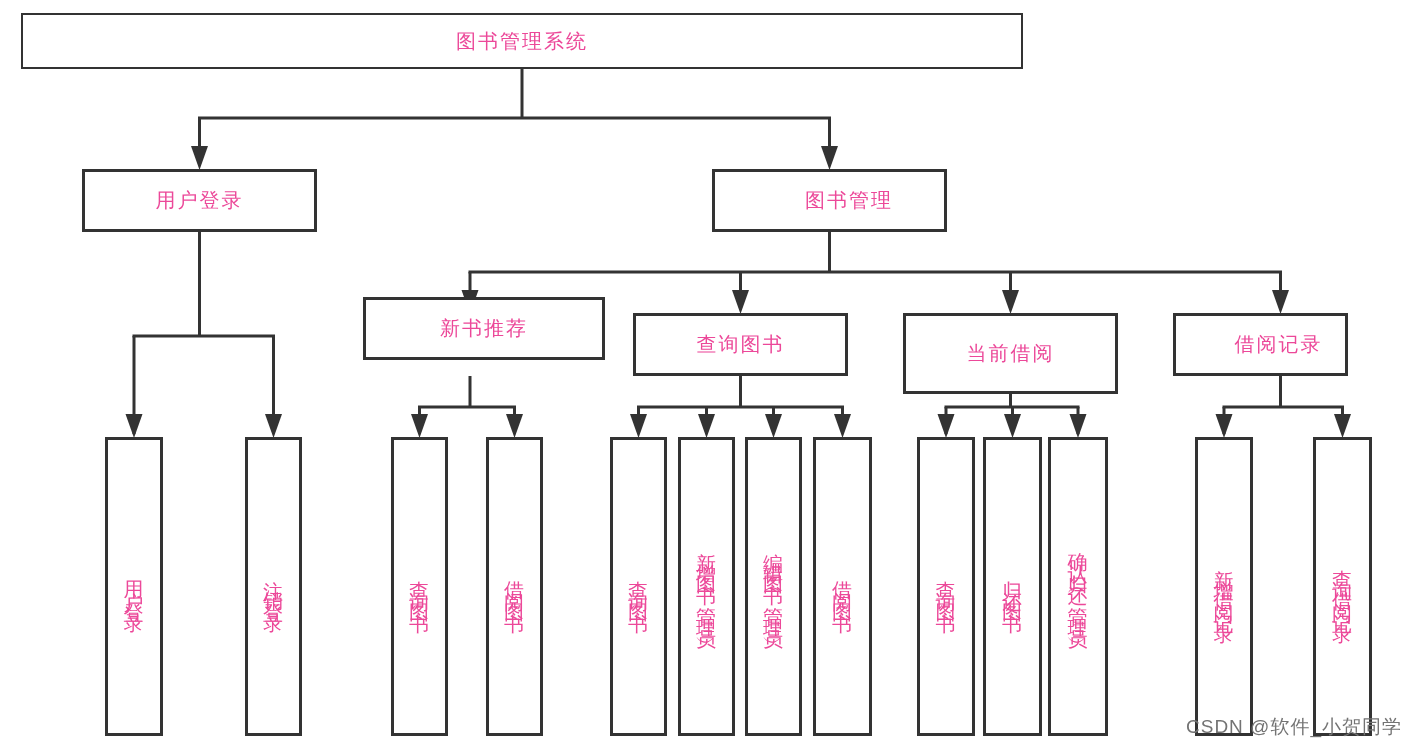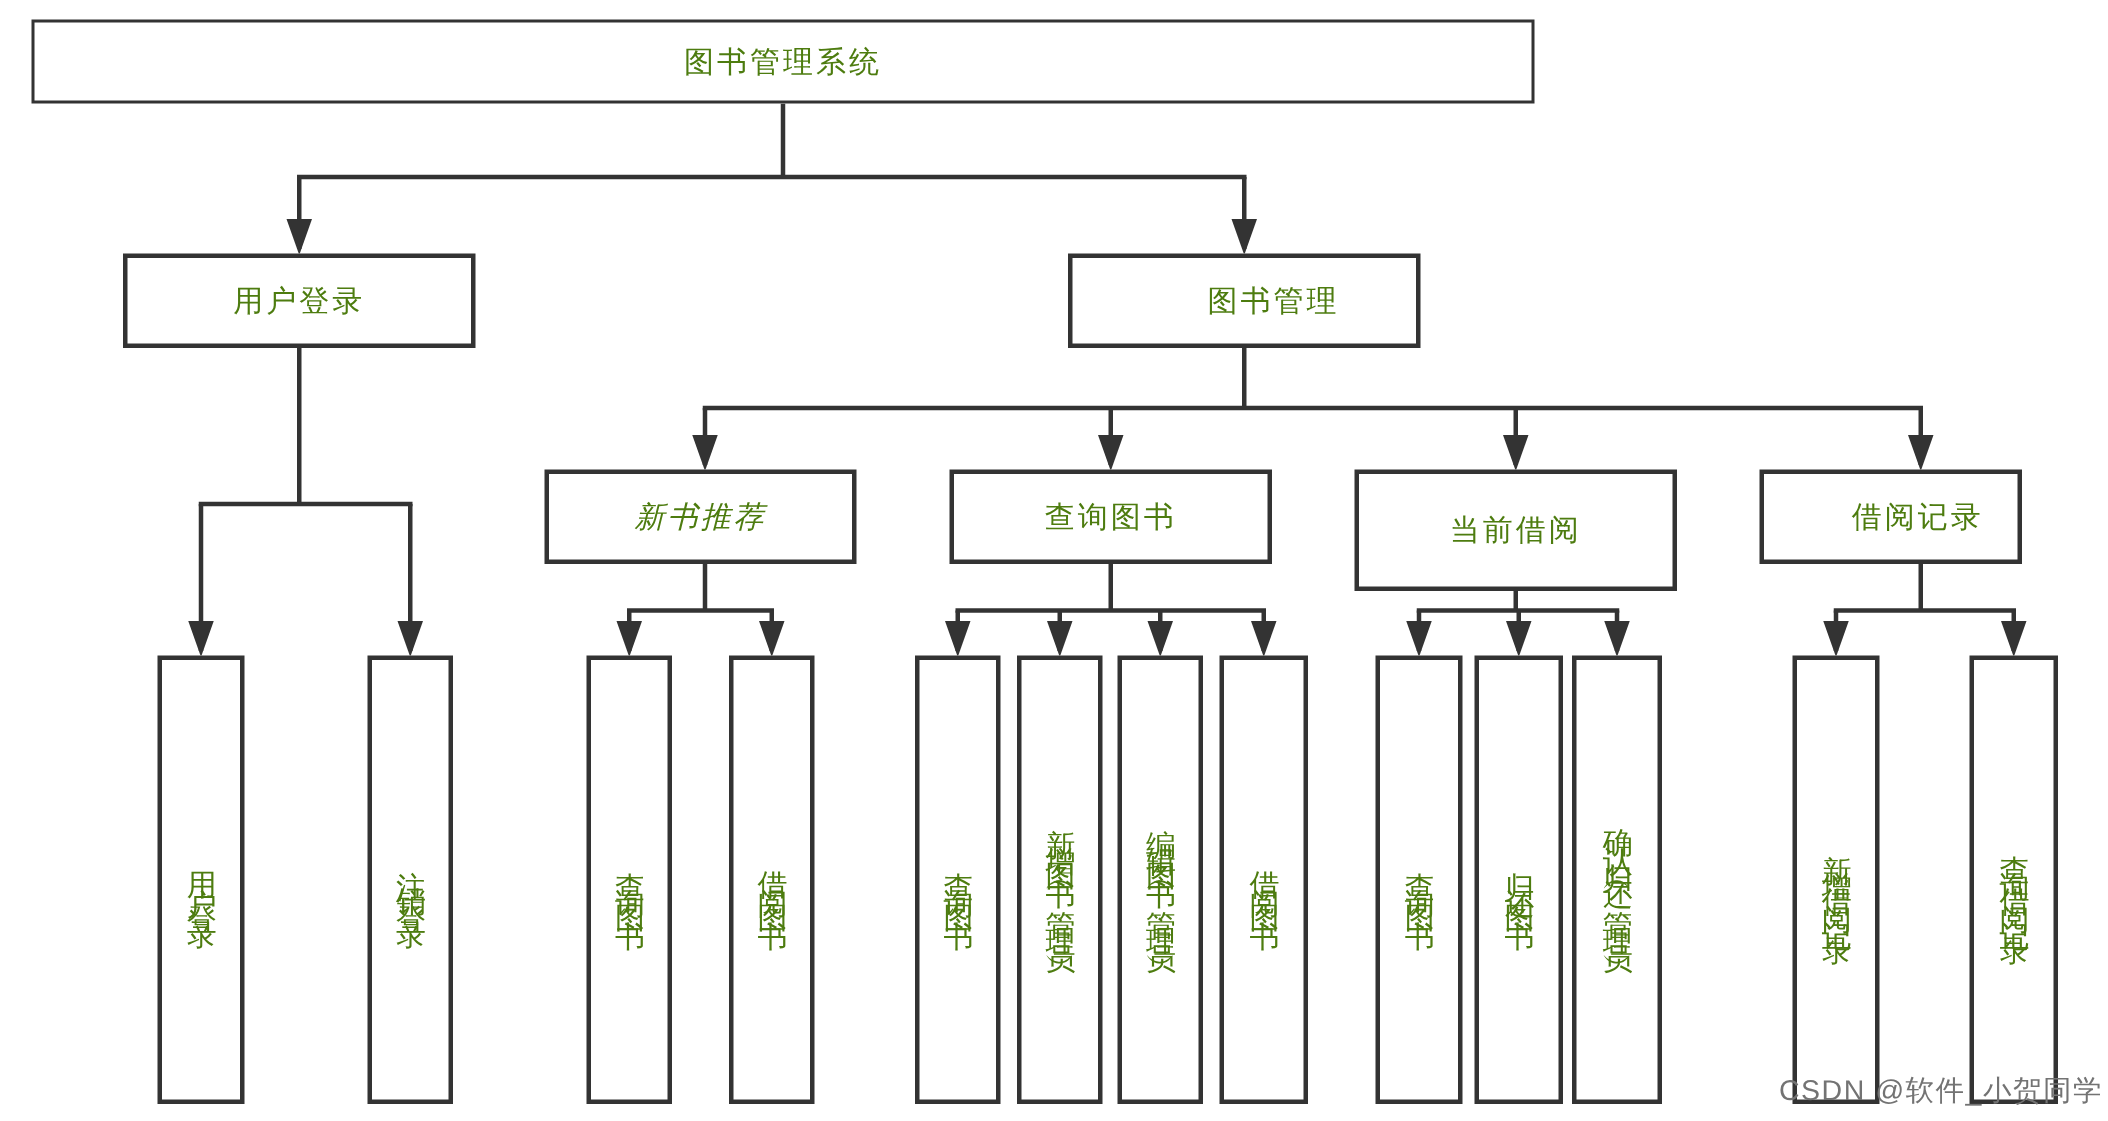--- a/index.html
+++ b/index.html
@@ -31,21 +31,21 @@
     display: flex;
     align-items: center;
     justify-content: center;
     color: #333333;
   }
   .node.root {
     border-width: 2px;
   }
   .node .lbl {
     font-size: 20px;
-    color: #4d7c0f;
+    color: #ec4899;
     white-space: nowrap;
   }
   .node.h .lbl {
     letter-spacing: 2px;
   }
   .node.v .lbl {
     writing-mode: vertical-lr;
     text-orientation: mixed;
     letter-spacing: 11px;
     line-height: 1;
@@ -122,21 +122,21 @@
   <div id="nodes">
       <div class="node h root" style="left: 21px; top: 13px; width: 1002px; height: 56px;">
         <span class="lbl">图书管理系统</span>
       </div>
       <div class="node h" style="left: 82px; top: 169px; width: 235px; height: 63px;">
         <span class="lbl">用户登录</span>
       </div>
       <div class="node h" style="left: 712px; top: 169px; width: 235px; height: 63px; padding-left: 39px;">
         <span class="lbl">图书管理</span>
       </div>
-      <div class="node h" style="left: 363px; top: 313px; width: 208px; height: 63px; font-style: italic;">
+      <div class="node h" style="left: 363px; top: 297px; width: 242px; height: 63px;">
         <span class="lbl">新书推荐</span>
       </div>
       <div class="node h" style="left: 633px; top: 313px; width: 215px; height: 63px;">
         <span class="lbl">查询图书</span>
       </div>
       <div class="node h" style="left: 903px; top: 313px; width: 215px; height: 81px;">
         <span class="lbl">当前借阅</span>
       </div>
       <div class="node h" style="left: 1173px; top: 313px; width: 175px; height: 63px; padding-left: 36px;">
         <span class="lbl">借阅记录</span>

